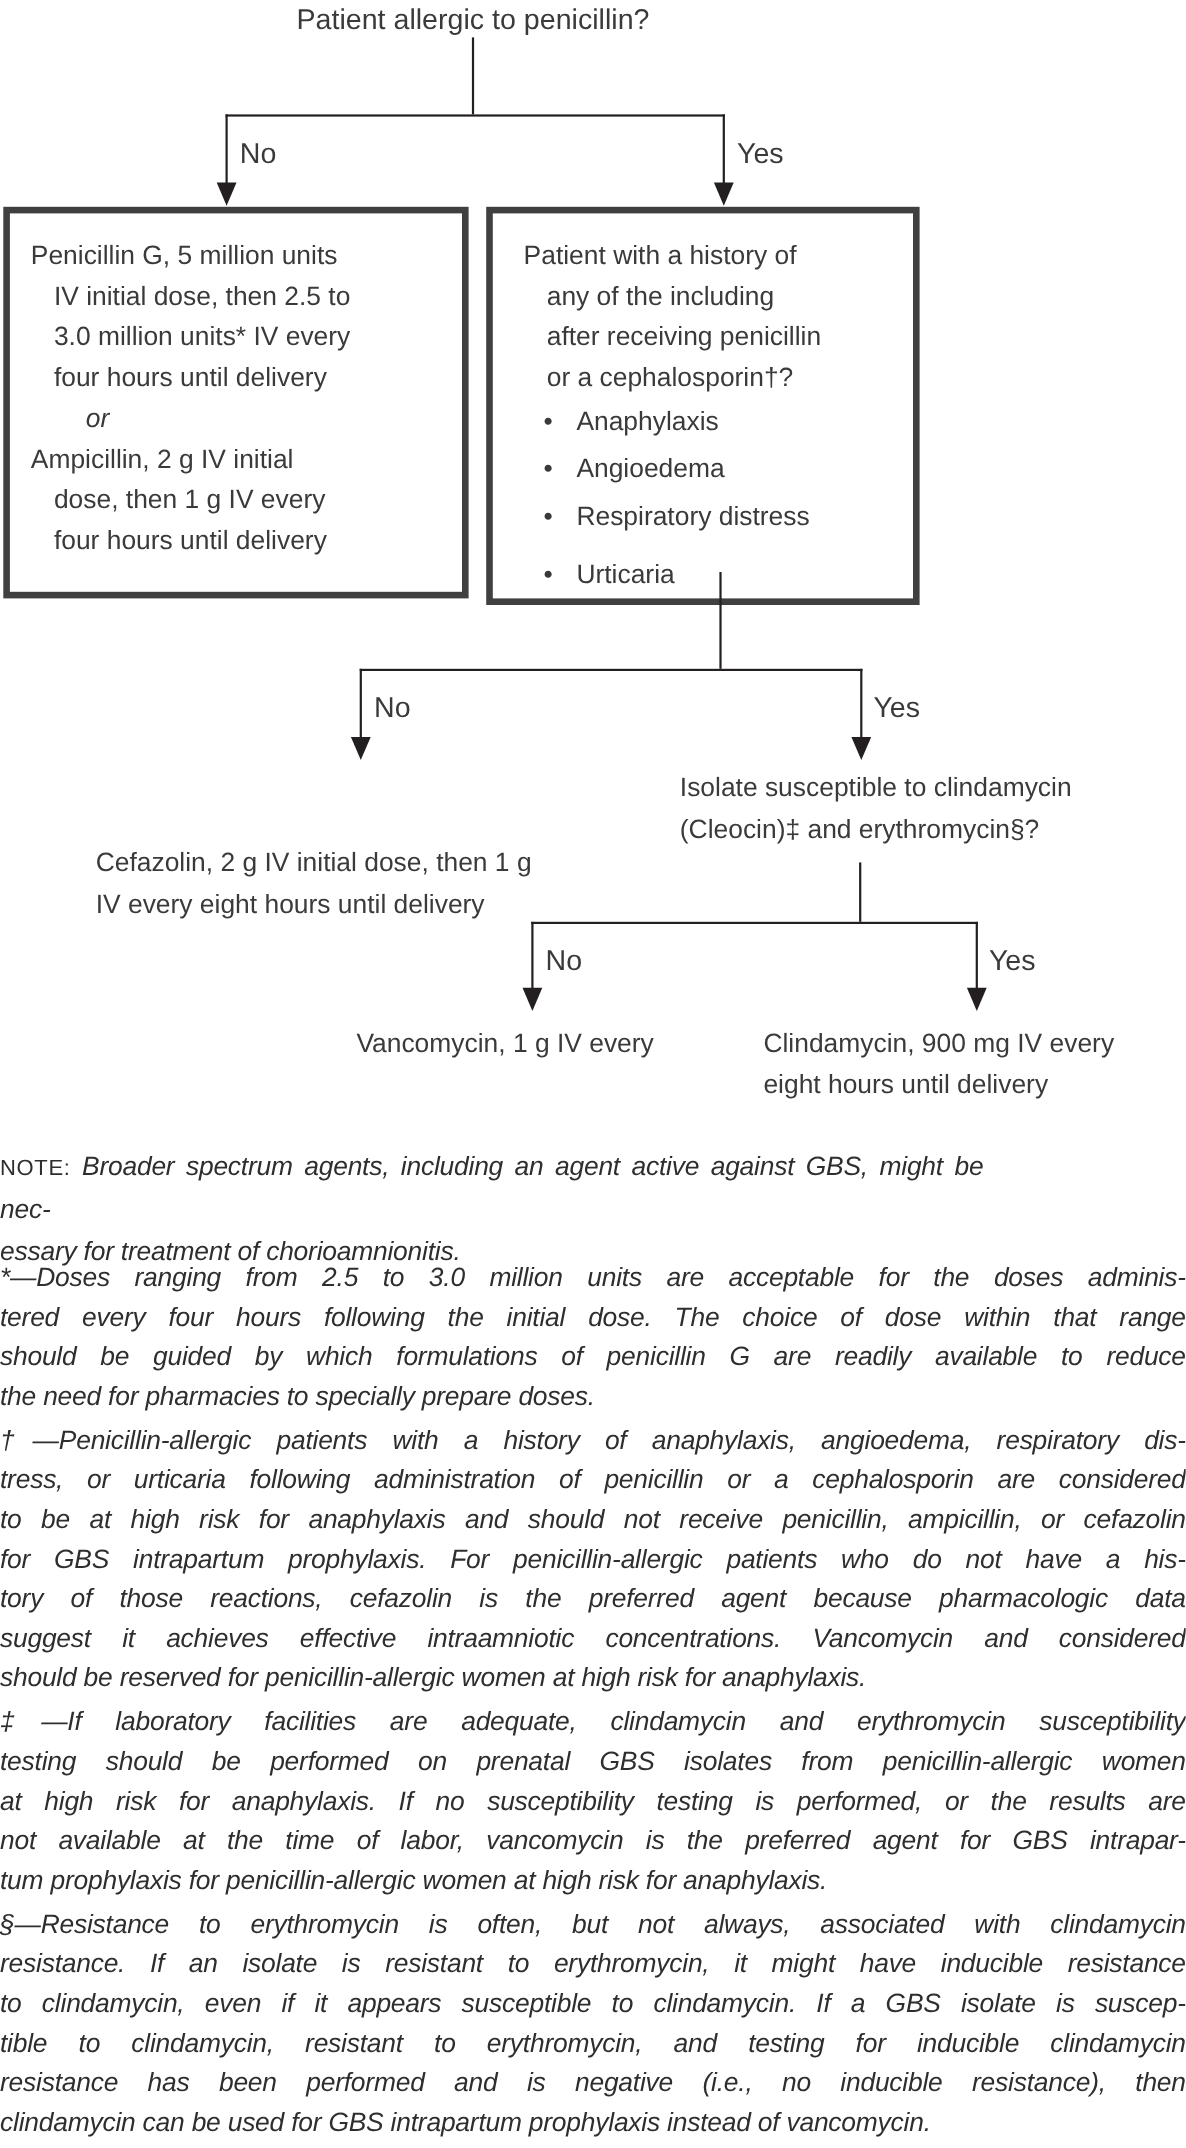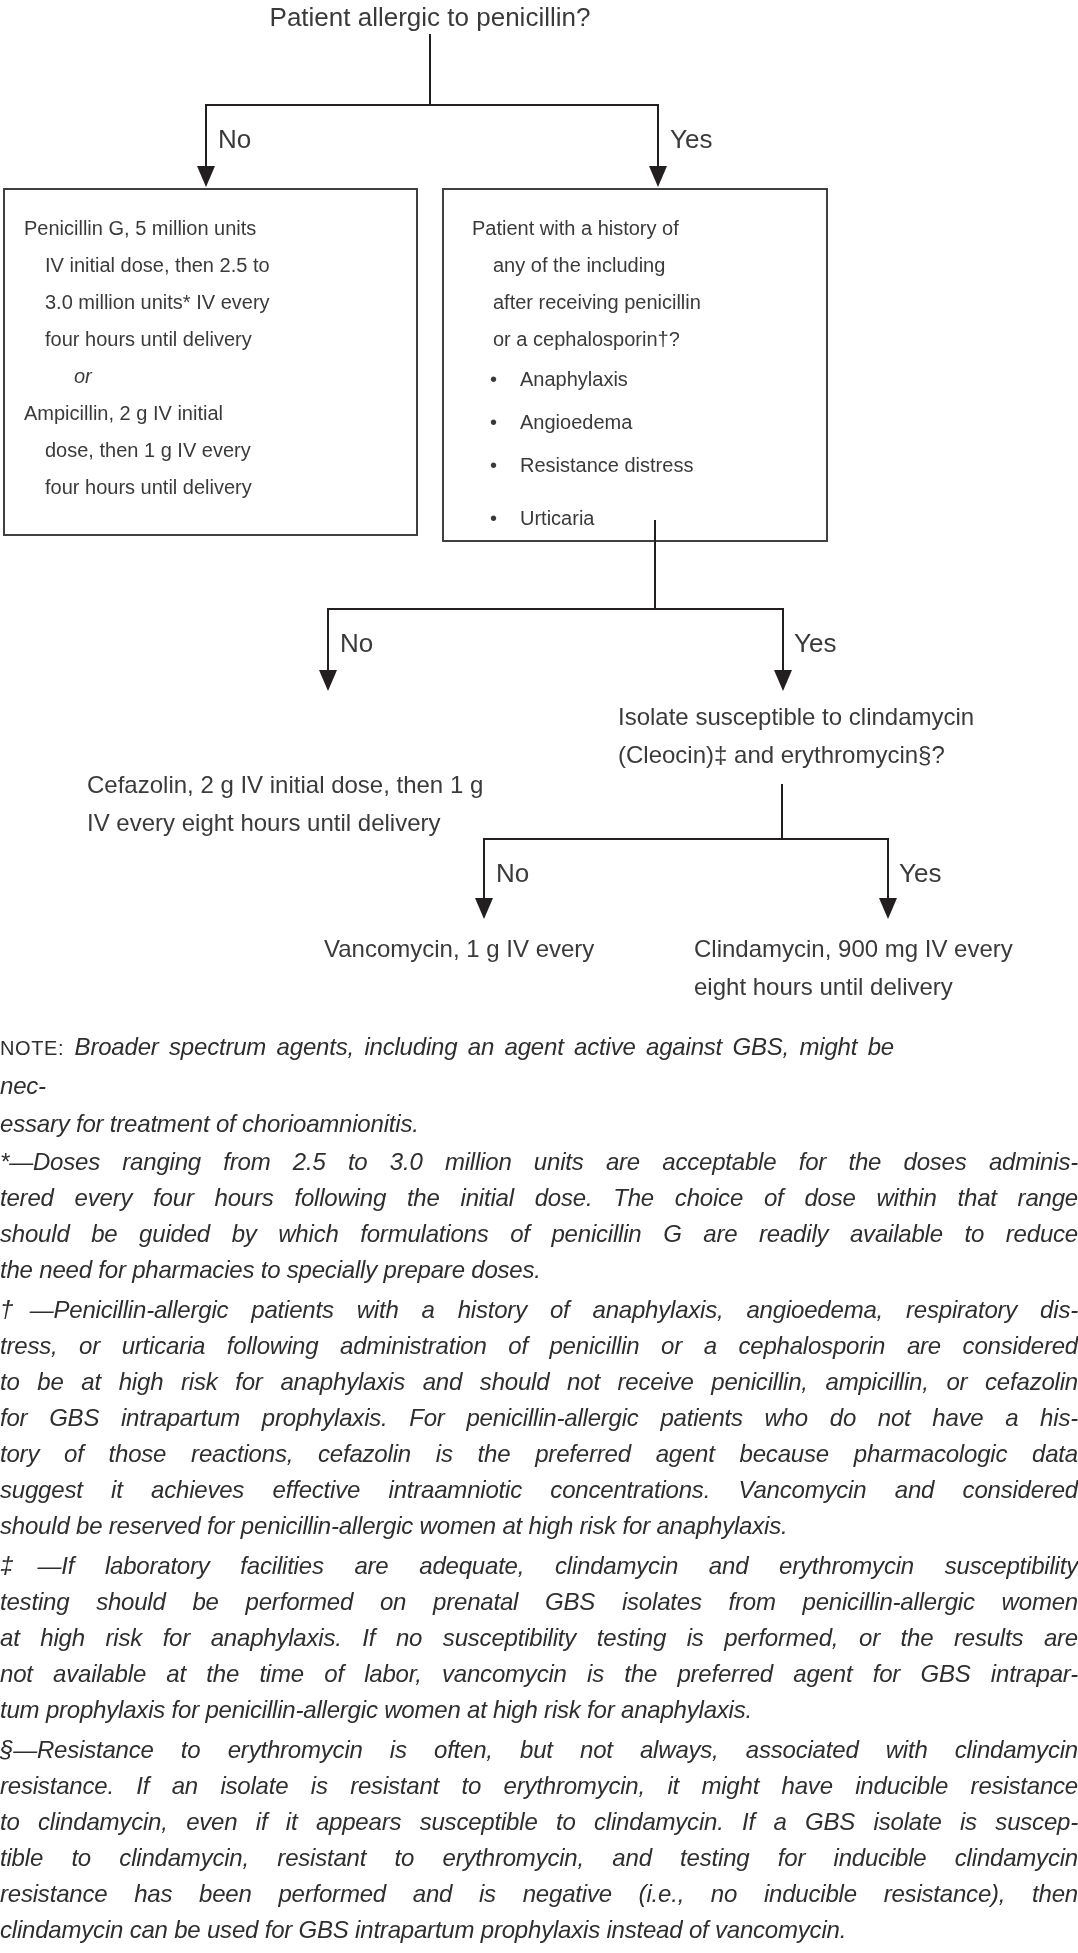--- a/index.html
+++ b/index.html
@@ -23,36 +23,36 @@
   }
   
   .branch-label{
     position:absolute;font-size:26px;line-height:30px;color:#3a3a3a;
   }
   .root-q{
     position:absolute;left:180px;top:2px;width:500px;
     text-align:center;font-size:26px;color:#3a3a3a;
   }
   .node-box{
-    position:absolute;border:2px solid #404040;background:#ffffff;
-    font-size:20px;line-height:37px;color:#3a3a3a;
+    position:absolute;border:6px solid #404040;background:#ffffff;
+    font-size:24px;line-height:37px;color:#3a3a3a;
   }
   .node-box .bl{white-space:nowrap;}
   .ind1{padding-left:21px;}
   .ind-or{padding-left:50px;font-style:italic;}
   .bullet-row{line-height:43px;white-space:nowrap;}
   .bullet-row .dot{display:inline-block;width:30px;}
   .leaf-text{
     position:absolute;font-size:24px;line-height:38px;color:#3a3a3a;white-space:nowrap;
   }
   
   .note-para{
     position:absolute;left:0;width:894px;
     font-style:italic;font-size:24px;line-height:38px;
-    letter-spacing:-0.2px;color:#2e2e2e;
+    letter-spacing:-0.2px;color:#2e2e2e;margin-top:14px;
   }
   .fn-para{
     position:absolute;left:0;width:1078px;
     font-style:italic;font-size:24px;line-height:36px;
     letter-spacing:-0.2px;color:#2e2e2e;
   }
   .jline{text-align:justify;text-align-last:justify;}
   .jline.last{text-align:justify;text-align-last:left;}
   .note-label{
     font-style:normal;font-size:20px;letter-spacing:0.6px;color:#2e2e2e;
@@ -92,21 +92,21 @@
     <div class="bl ind1">any of the including</div>
     <div class="bl ind1">after receiving penicillin</div>
     <div class="bl ind1">or a cephalosporin†?</div>
     <div class="bullet-row" style="padding-left:18px;">
       <span class="dot">•</span><span>Anaphylaxis</span>
     </div>
     <div class="bullet-row" style="padding-left:18px;">
       <span class="dot">•</span><span>Angioedema</span>
     </div>
     <div class="bullet-row" style="padding-left:18px;">
-      <span class="dot">•</span><span>Resistance distress</span>
+      <span class="dot">•</span><span>Respiratory distress</span>
     </div>
     <div class="bullet-row" style="padding-left:18px;margin-top:10px;">
       <span class="dot">•</span><span>Urticaria</span>
     </div>
   </div>
 
   <div class="vline" style="left:654px;top:520px;height:88px;"></div>
   <div class="hline" style="left:327px;top:608px;width:457px;"></div>
 
   <div class="vline" style="left:327px;top:608px;height:64px;"></div>

